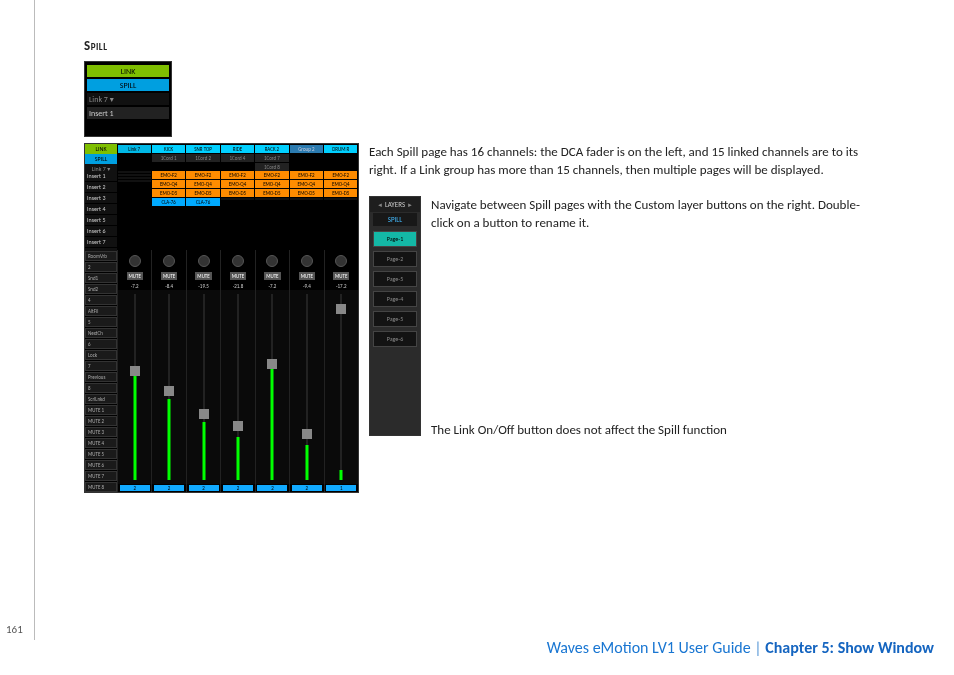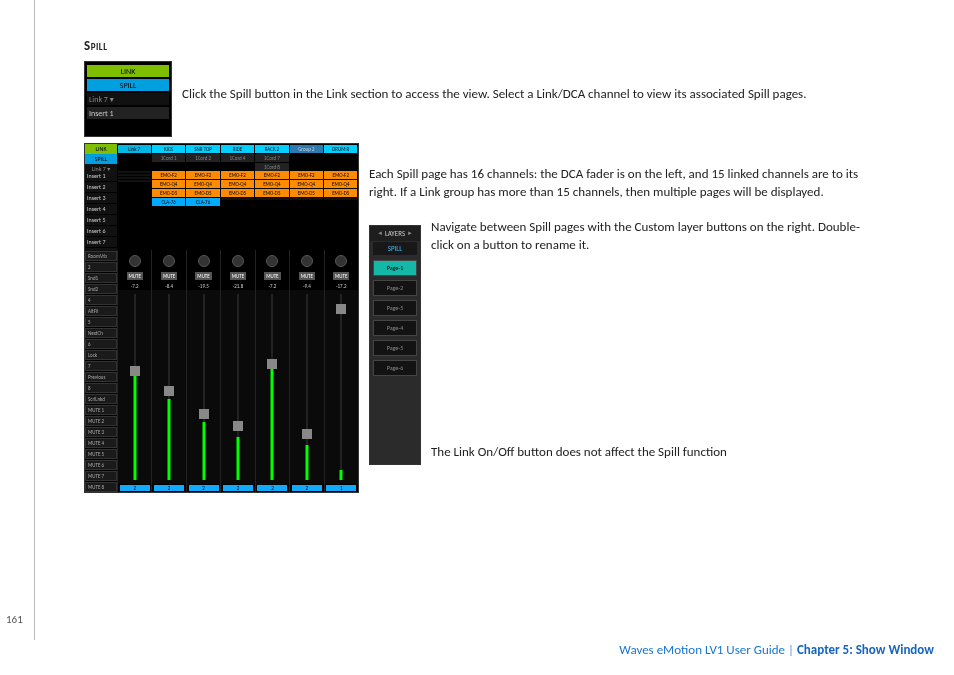--- a/index.html
+++ b/index.html
@@ -1,22 +1,22 @@
 <!DOCTYPE html>
 <html><head>
 <meta charset="utf-8">
 <style>
 html,body{margin:0;padding:0;background:#fff;font-family:Calibri,Arial,sans-serif;font-size:13px;color:#222;width:954px;height:675px;overflow:hidden}
 .page{position:relative;width:954px;height:675px}
 .side{position:absolute;left:0;top:0;width:34px;height:640px;border-right:1px solid #bbb}
-.side .num{position:absolute;left:6px;bottom:14px;font-size:11px;color:#555}
+.side .num{position:absolute;left:6px;bottom:4px;font-size:11px;color:#555}
 .content{position:absolute;left:84px;top:38px;right:20px}
 h2{font-size:13px;font-weight:bold;font-variant:small-caps;letter-spacing:.5px;margin:0 0 4px 0}
 p{margin:0 0 10px 0;line-height:1.35}
-.row{display:flex;align-items:center;gap:10px;margin-top:8px}
+.row{display:flex;align-items:flex-start;gap:10px;margin-top:8px}
 .fig{background:#000;border:1px solid #333;box-sizing:border-box;display:flex;flex-direction:column}
 .fig1{width:88px;height:76px}
 .fig2{width:275px;height:350px;position:relative}
 .fig3{width:52px;height:240px;background:#2b2b2b}
 .fig1 .stack{display:flex;flex-direction:column;padding:2px}
 .fig1 .stack div{font-size:8px;padding:1px 2px;margin:1px 0}
 .f1-link{background:#7fbf00;color:#000;text-align:center}
 .f1-spill{background:#009fe0;color:#000;text-align:center}
 .f1-link7{background:#111;color:#888;font-size:7px;padding:1px 3px}
 .f1-ins{background:#222;color:#ccc;margin-top:6px;font-size:8px;padding:2px 3px}
@@ -47,21 +47,21 @@
 .f2-fader .lev{position:absolute;left:50%;bottom:4px;width:3px;background:#0f0;transform:translateX(-50%)}
 .f2-fader .cap{position:absolute;left:50%;width:10px;height:10px;background:#888;transform:translate(-50%,-50%)}
 .f2-foot{font-size:5px;background:#1af;color:#000;width:90%;text-align:center;margin:1px 0}
 
 .f3-h{font-size:7px;color:#ccc;text-align:center;padding:3px 0;background:#1e1e1e;display:flex;justify-content:center;gap:2px;align-items:center}
 .f3-arrow{color:#888;font-size:6px}
 .f3-cust{font-size:7px;color:#4bf;text-align:center;padding:2px 0;background:#181818;margin:1px 3px}
 .f3-pg{font-size:6px;color:#888;text-align:center;padding:3px 0;background:#131313;margin:4px 3px;border:1px solid #444}
 .f3-pg.act{background:#14b8a6;color:#000}
 .para{flex:1}
-.footer{position:absolute;right:20px;bottom:18px;font-size:13px}
+.footer{position:absolute;right:20px;bottom:18px;font-size:16px}
 .footer .a{color:#1976d2}
 .footer .sep{color:#5898d6}
 .footer .b{color:#1565c0;font-weight:bold}
 </style>
 </head>
 <body>
 
 <div class="page">
   <div class="side">
       <div class="num">161</div>
@@ -72,23 +72,20 @@
 
     <div class="row">
       <div class="fig fig1">
         <div class="stack">
           <div class="f1-link">LINK</div>
           <div class="f1-spill">SPILL</div>
           <div class="f1-link7">Link 7  ▾</div>
           <div class="f1-ins">Insert 1</div>
         </div>
       </div>
-      <div class="para">
-          <p>Click the Spill button in the Link section to access the view. Select a Link/DCA channel to view its associated Spill pages.</p>
-        </div>
     </div>
 
     <div class="row" style="margin-top:6px">
       <div class="fig fig2">
         <div class="f2-top">
           <div class="f2-left" id="f2lt">
               <div style="background: rgb(127, 191, 0); color: rgb(0, 0, 0);">LINK</div>
               <div style="background: rgb(0, 159, 224); color: rgb(0, 0, 0);">SPILL</div>
               <div style="background: rgb(17, 17, 17); color: rgb(136, 136, 136);">Link 7 ▾</div>
             </div>

